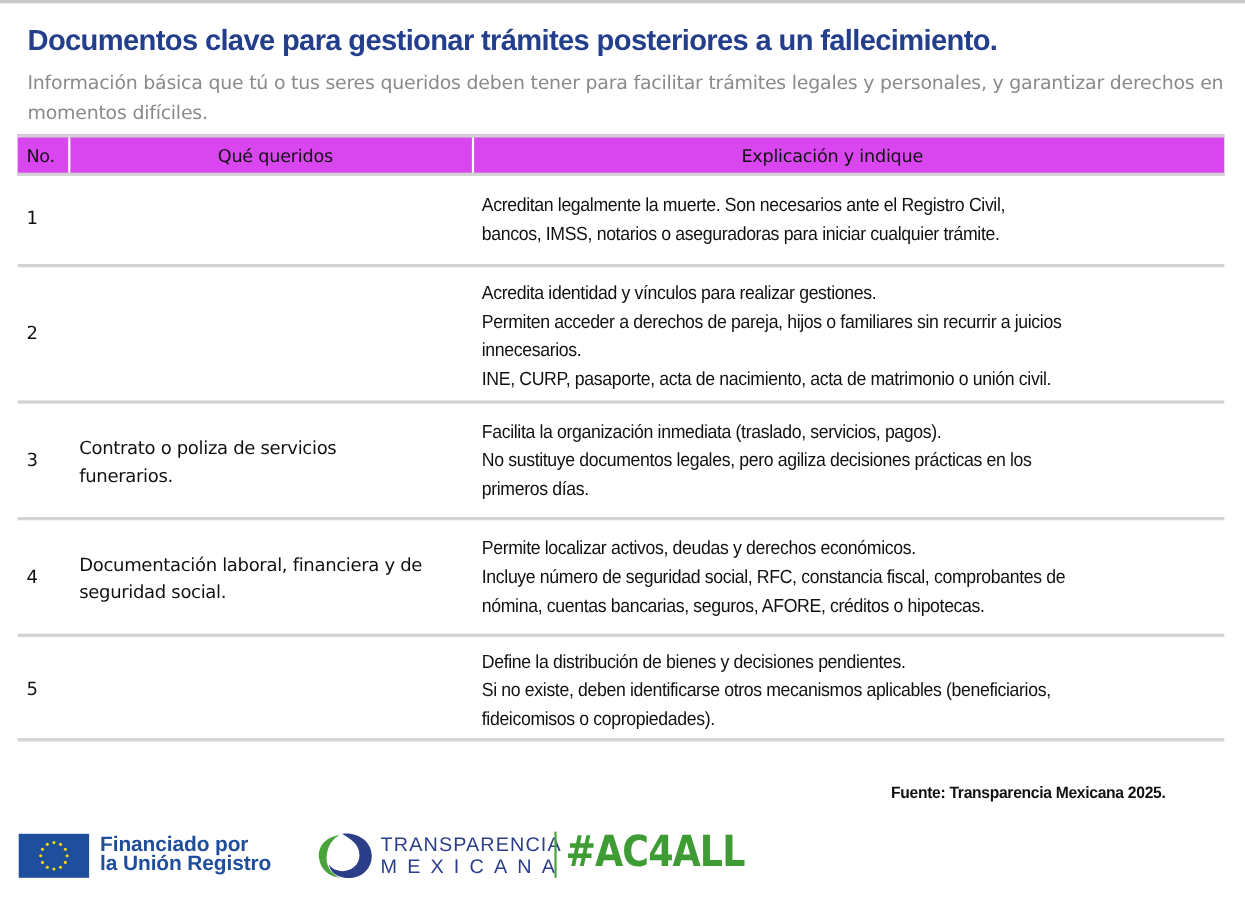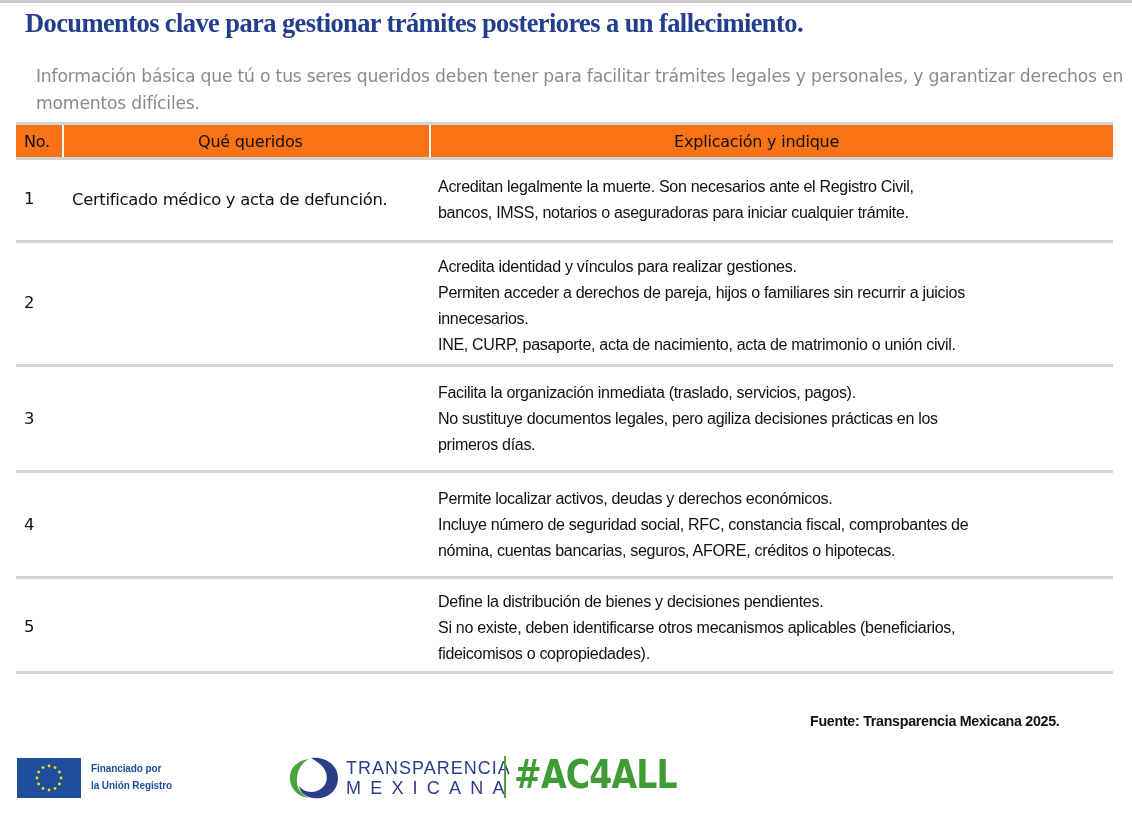--- a/index.html
+++ b/index.html
@@ -1,31 +1,31 @@
 <!DOCTYPE html>
 <html><head>
 <meta charset="utf-8">
 <style>
   * { box-sizing: border-box; margin: 0; padding: 0; }
   html, body { width: 1132px; height: 826px; background: #ffffff; overflow: hidden; }
   body { position: relative; font-family: "Liberation Sans", "DejaVu Sans", sans-serif; color: #111; }
   .top-rule { position: absolute; left: 0; top: 0; width: 1132px; height: 3px; background: #c9c9c9; }
   .title {
-    position: absolute; left: 25px; top: 8px;
-    font-family: Liberation Serif, serif; font-weight: bold;
+    position: absolute; left: 25px; top: 21px;
+    font-family: Liberation Sans, sans-serif; font-weight: bold;
     font-size: 26.5px; color: #233e8b; letter-spacing: -0.6px; white-space: nowrap;
   }
   .subtitle {
     position: absolute; left: 25px; top: 63px; width: 1090px;
     font-family: "DejaVu Sans", sans-serif; font-size: 17.2px; line-height: 27px;
-    color: #8a8a8a; letter-spacing: -0.2px; margin-left: 11px;
+    color: #8a8a8a; letter-spacing: -0.2px;
   }
   .table { position: absolute; left: 16px; top: 122px; width: 1097px; }
   .thead {
-    position: relative; height: 38px; background: #f97316;
+    position: relative; height: 38px; background: #d946ef;
     border-top: 3px solid #d3d3d3; border-bottom: 3px solid #d3d3d3;
     display: flex; align-items: center;
   }
   .thead .sep { position: absolute; top: 0; bottom: 0; width: 2px; background: #ffffff; }
   .th { font-family: "DejaVu Sans", sans-serif; font-size: 16px; color: #111; white-space: nowrap; letter-spacing: -0.2px; }
   .row { position: relative; border-bottom: 3px solid #d3d3d3; }
   .cell { position: absolute; font-family: "DejaVu Sans", sans-serif; font-size: 16.4px; color: #111; letter-spacing: -0.3px; }
   .cell.no { left: 8px; }
   .cell.what { left: 56px; width: 350px; line-height: 25px; }
   .cell.explain {
@@ -35,21 +35,21 @@
   }
   .cell.explain span { display: block; white-space: nowrap; }
   .source {
     position: absolute; left: 810px; top: 712px;
     font-family: "Liberation Sans", sans-serif; font-weight: bold; font-size: 15px; color: #111;
     letter-spacing: -0.3px; transform: scaleX(0.95); transform-origin: left top; white-space: nowrap;
   }
   .eu-flag { position: absolute; left: 17px; top: 758px; width: 64px; height: 40px; background: #1f4e9c; }
   .eu-text {
     position: absolute; left: 91px; top: 761px; font-family: "Liberation Sans", sans-serif;
-    font-weight: bold; font-size: 10px; line-height: 16.5px; color: #1f4e9c; letter-spacing: -0.1px;
+    font-weight: bold; font-size: 19px; line-height: 16.5px; color: #1f4e9c; letter-spacing: -0.1px;
   }
   .tm-logo { position: absolute; left: 287px; top: 756px; width: 54px; height: 44px; }
   .tm-text {
     position: absolute; left: 346px; top: 758px; font-family: "Liberation Sans", sans-serif; color: #2c3e8a;
   }
   .tm-text .l1 { font-size: 18px; letter-spacing: 1px; line-height: 20px; white-space: nowrap; }
   .tm-text .l2 { font-size: 18px; letter-spacing: 9.2px; line-height: 20px; white-space: nowrap; }
   .tm-divider { position: absolute; left: 504px; top: 756px; width: 2px; height: 42px; background: #4aa33d; }
   .hashtag {
     position: absolute; left: 514px; top: 752px; font-family: "DejaVu Sans", sans-serif; font-weight: bold;
@@ -69,48 +69,49 @@
   <div class="thead">
     <span class="sep" style="left:46px"></span>
     <span class="sep" style="left:413px"></span>
     <span class="th" style="position:absolute;left:8px">No.</span>
     <span class="th" style="position:absolute;left:182px">Qué queridos</span>
     <span class="th" style="position:absolute;left:658px">Explicación y indique</span>
   </div>
 
   <div class="row" style="height:83px">
     <span class="cell no" style="top:29px">1</span>
-    <span class="cell what" style="top:27px">Certificado médico y acta de defunción.</span>
     <div class="cell explain" style="top:13px">
       <span>Acreditan legalmente la muerte. Son necesarios ante el Registro Civil,</span>
       <span>bancos, IMSS, notarios o aseguradoras para iniciar cualquier trámite.</span>
     </div>
   </div>
 
   <div class="row" style="height:124px">
     <span class="cell no" style="top:50px">2</span>
     <div class="cell explain" style="top:10px">
       <span>Acredita identidad y vínculos para realizar gestiones.</span>
       <span>Permiten acceder a derechos de pareja, hijos o familiares sin recurrir a juicios</span>
       <span>innecesarios.</span>
       <span>INE, CURP, pasaporte, acta de nacimiento, acta de matrimonio o unión civil.</span>
     </div>
   </div>
 
   <div class="row" style="height:106px">
     <span class="cell no" style="top:42px">3</span>
+    <span class="cell what" style="top:28px;width:300px">Contrato o poliza de servicios funerarios.</span>
     <div class="cell explain" style="top:12px">
       <span>Facilita la organización inmediata (traslado, servicios, pagos).</span>
       <span>No sustituye documentos legales, pero agiliza decisiones prácticas en los</span>
       <span>primeros días.</span>
     </div>
   </div>
 
   <div class="row" style="height:106px">
     <span class="cell no" style="top:42px">4</span>
+    <span class="cell what" style="top:28px">Documentación laboral, financiera y de seguridad social.</span>
     <div class="cell explain" style="top:12px">
       <span>Permite localizar activos, deudas y derechos económicos.</span>
       <span>Incluye número de seguridad social, RFC, constancia fiscal, comprobantes de</span>
       <span>nómina, cuentas bancarias, seguros, AFORE, créditos o hipotecas.</span>
     </div>
   </div>
 
   <div class="row" style="height:95px">
     <span class="cell no" style="top:38px">5</span>
     <div class="cell explain" style="top:9px">

